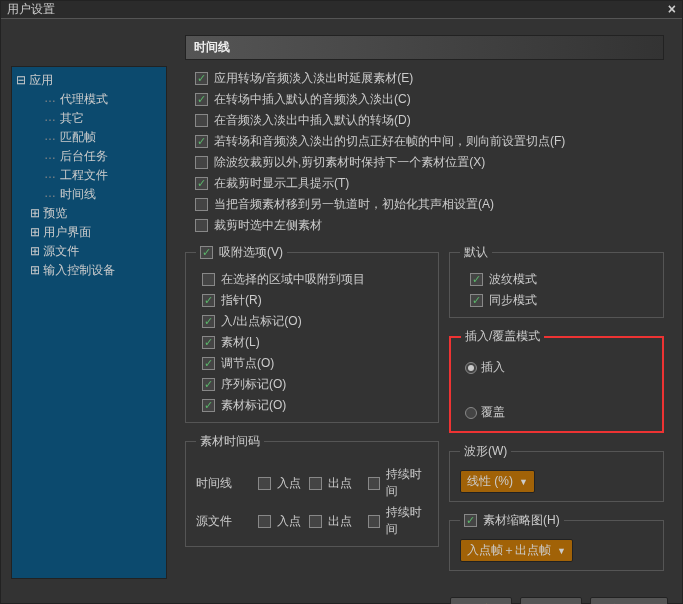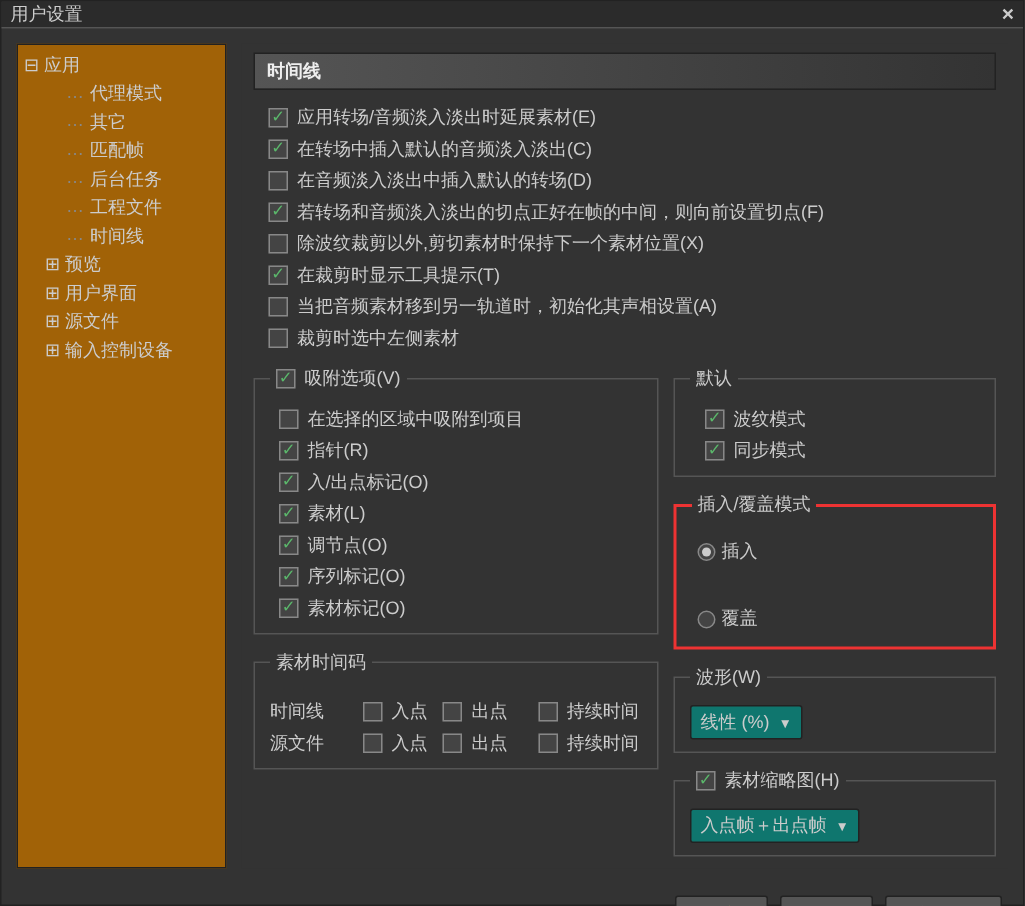--- a/index.html
+++ b/index.html
@@ -1,21 +1,21 @@
 <!DOCTYPE html>
 <html><head>
 <meta charset="utf-8">
 <style>
 * { box-sizing: border-box; margin: 0; padding: 0; font-family: "Microsoft YaHei", sans-serif; font-size: 12px; color: #ccc; }
 body { background: #3a3a3a; width: 683px; height: 604px; overflow: hidden; }
 .dialog { background: #333; border: 1px solid #222; width: 683px; height: 604px; display: flex; flex-direction: column; }
 .titlebar { background: #2b2b2b; height: 22px; display: flex; align-items: flex-start; padding: 0 6px; justify-content: space-between; border-bottom: 1px solid #555; }
 .titlebar .close { font-size: 14px; font-weight: bold; color: #ccc; cursor: pointer; }
 .content { flex: 1; display: flex; padding: 10px; gap: 10px; }
-.sidebar { width: 140px; background: #a16207; border: 1px solid #222; padding: 4px 0; }
+.sidebar { width: 156px; background: #0c4a6e; border: 1px solid #222; padding: 4px 0; margin-top: 37px; }
 .tree { list-style: none; }
 .tree li { padding: 1px 4px 1px 18px; cursor: pointer; white-space: nowrap; }
 .tree li.root { padding-left: 4px; }
 .tree li.child { padding-left: 48px; position: relative; }
 .tree li.child::before { content: "…"; position: absolute; left: 32px; color: #888; }
 .tree li.sub { padding-left: 18px; }
 .tree li.selected { color: #6bb8ff; }
 .expander { display: inline-block; width: 10px; color: #ccc; }
 .main { flex: 1; background: #333; padding: 0 8px 8px 8px; overflow: hidden; }
 .section-header { background: linear-gradient(to right, #555, #333); color: #eee; font-weight: bold; padding: 3px 8px; margin: 6px 0 10px 0; border: 1px solid #222; }
@@ -28,21 +28,21 @@
 .radio input { appearance: none; width: 12px; height: 12px; border: 1px solid #888; border-radius: 50%; background: #444; position: relative; }
 .radio input:checked::after { content: ""; width: 6px; height: 6px; background: #ccc; border-radius: 50%; position: absolute; top: 2px; left: 2px; }
 .groups { display: flex; gap: 10px; margin-top: 10px; }
 .col { display: flex; flex-direction: column; gap: 10px; }
 .col.left { flex: 1; }
 .col.right { width: 215px; }
 fieldset { border: 1px solid #555; padding: 10px 10px 8px 10px; }
 fieldset.hl { border: 2px solid #e33; }
 legend { padding: 0 4px; }
 legend .chk { display: inline-flex; }
-.select { background: #0f766e; border: 1px solid #222; color: #ccc; padding: 2px 6px; display: inline-flex; align-items: center; gap: 6px; cursor: pointer; border-radius: 2px; }
+.select { background: #a16207; border: 1px solid #222; color: #ccc; padding: 2px 6px; display: inline-flex; align-items: center; gap: 6px; cursor: pointer; border-radius: 2px; }
 .select .arrow { font-size: 9px; }
 .timecode-grid { display: grid; grid-template-columns: 54px repeat(4, auto); gap: 4px 8px; align-items: center; margin-top: 6px; }
 .timecode-grid .lbl { text-align: left; }
 .footer { display: flex; justify-content: flex-end; gap: 8px; padding: 8px 14px 12px 0; }
 .btn { background: #555; border: 1px solid #222; color: #fde047; padding: 4px 18px; cursor: pointer; border-radius: 2px; }
 .btn.disabled { color: #888; cursor: default; }
 </style>
 </head>
 <body>
 

